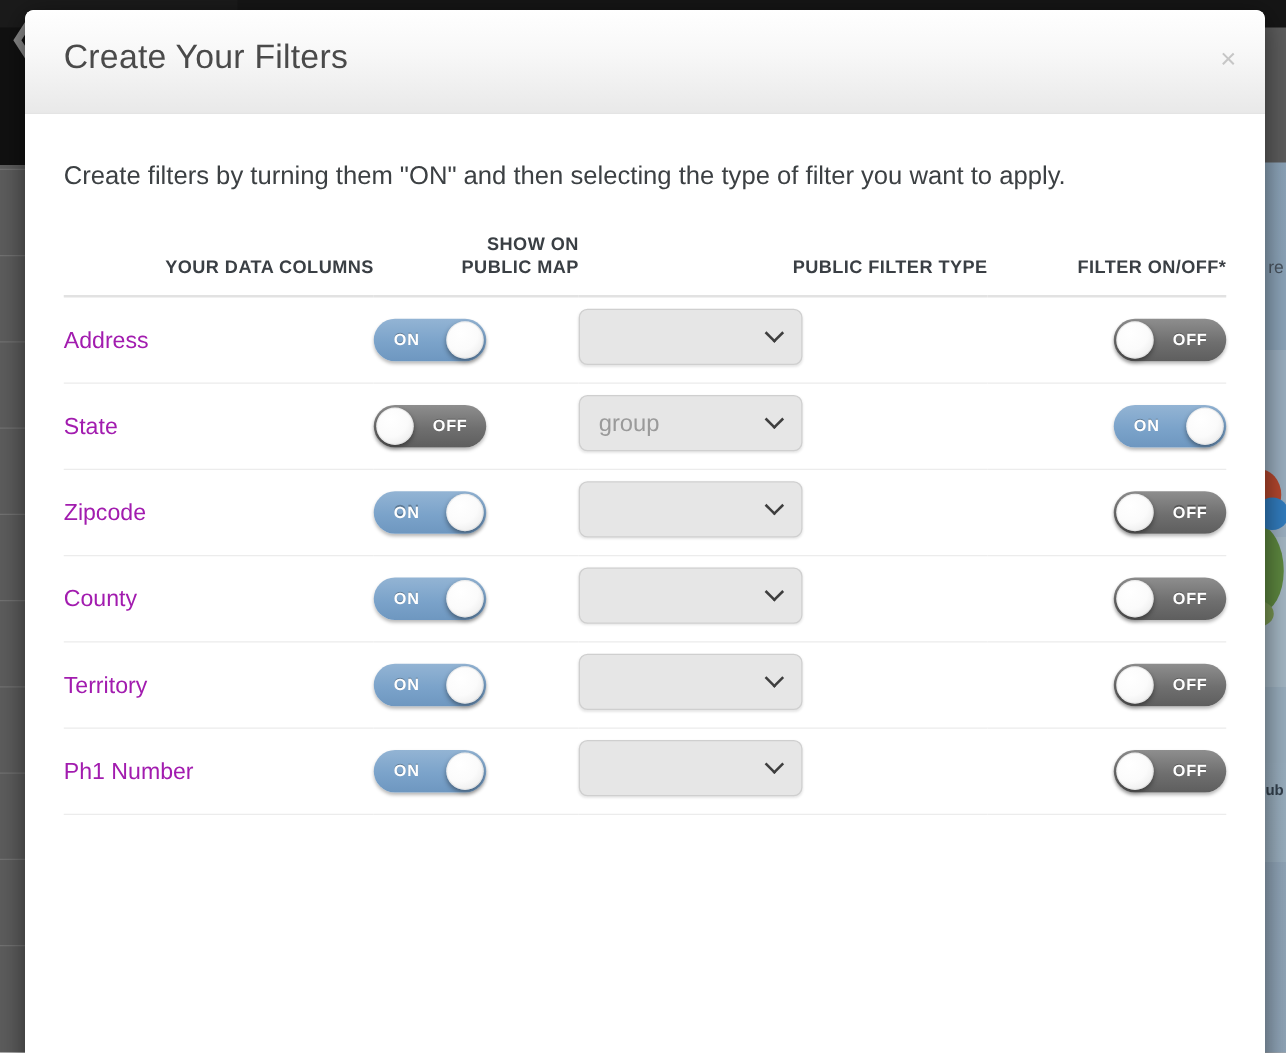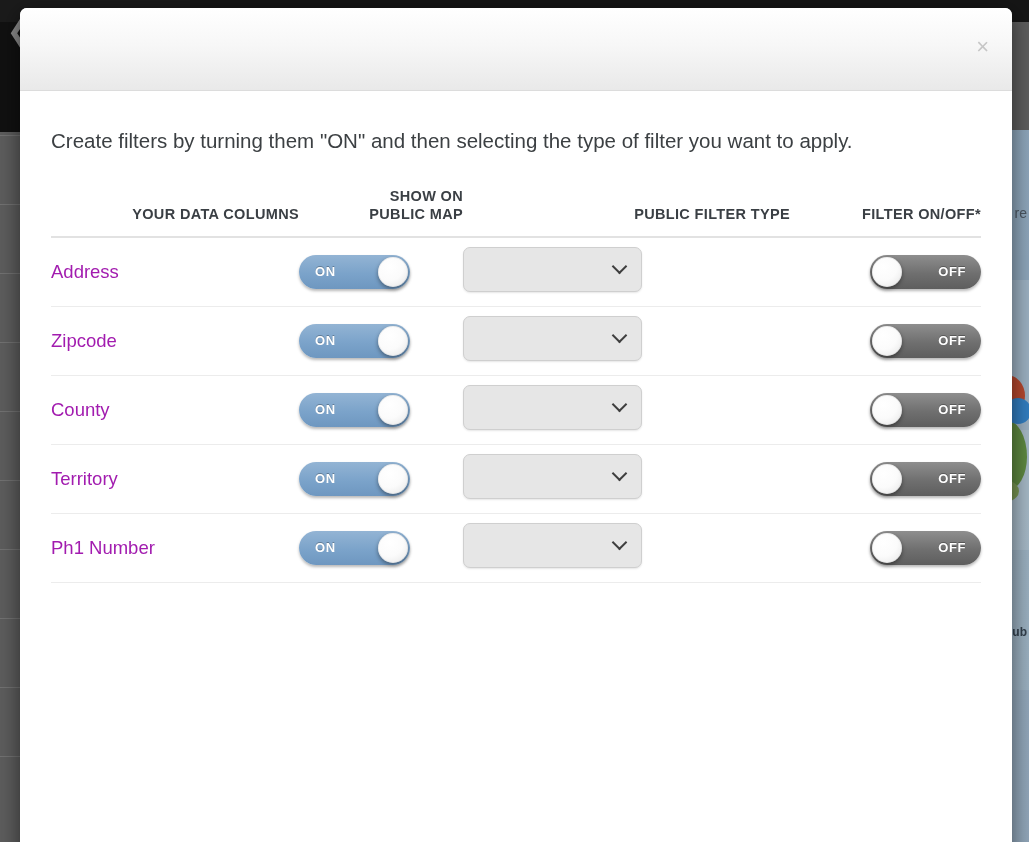--- a/index.html
+++ b/index.html
@@ -151,21 +151,21 @@
     padding-left: 12px;
   }
   td.col-show   { text-align: left;  padding-left: 2px; }
   td.col-select { text-align: left;  padding-left: 2px; }
   td.col-onoff  { text-align: right; padding-right: 28px; }
 
   
   .toggle {
     display: inline-block;
     position: relative;
-    width: 111px; height: 34px;
+    width: 90px; height: 34px;
     border-radius: 17px;
     cursor: pointer;
     vertical-align: middle;
     box-shadow: 0 2px 3px rgba(0,0,0,0.28);
   }
   .toggle .tlabel {
     position: absolute; top: 0;
     line-height: 34px;
     font-size: 13px; font-weight: bold;
     color: #ffffff;
@@ -247,20 +247,21 @@
     <div class="bg-rowline" style="top: 480px;"></div>
     <div class="bg-rowline" style="top: 549px;"></div>
     <div class="bg-rowline" style="top: 618px;"></div>
     <div class="bg-rowline" style="top: 687px;"></div>
     <div class="bg-rowline" style="top: 756px;"></div>
   </div>
 
 <div id="modal">
 
   <div id="modal-header">
+    <div id="modal-title">Create Your Filters</div>
     <div id="modal-close">×</div>
   </div>
 
   <div id="modal-body">
     <p id="intro">Create filters by turning them "ON" and then selecting the type of filter you want to apply.</p>
 
     <table class="filters">
       <colgroup>
         <col class="c1">
           <col class="c2">
@@ -279,20 +280,26 @@
         </tr>
       </thead>
       <tbody id="rows-body">
           <tr>
             <td class="col-label">Address</td>
             <td class="col-show"><div class="toggle on"><span class="tlabel">ON</span><span class="knob"></span></div></td>
             <td class="col-select"><div class="sel"><span class="seltext"></span><span class="chev"></span></div></td>
             <td class="col-onoff"><div class="toggle off"><span class="tlabel">OFF</span><span class="knob"></span></div></td>
           </tr>
           <tr>
+            <td class="col-label">State</td>
+            <td class="col-show"><div class="toggle off"><span class="tlabel">OFF</span><span class="knob"></span></div></td>
+            <td class="col-select"><div class="sel"><span class="seltext">group</span><span class="chev"></span></div></td>
+            <td class="col-onoff"><div class="toggle on"><span class="tlabel">ON</span><span class="knob"></span></div></td>
+          </tr>
+          <tr>
             <td class="col-label">Zipcode</td>
             <td class="col-show"><div class="toggle on"><span class="tlabel">ON</span><span class="knob"></span></div></td>
             <td class="col-select"><div class="sel"><span class="seltext"></span><span class="chev"></span></div></td>
             <td class="col-onoff"><div class="toggle off"><span class="tlabel">OFF</span><span class="knob"></span></div></td>
           </tr>
           <tr>
             <td class="col-label">County</td>
             <td class="col-show"><div class="toggle on"><span class="tlabel">ON</span><span class="knob"></span></div></td>
             <td class="col-select"><div class="sel"><span class="seltext"></span><span class="chev"></span></div></td>
             <td class="col-onoff"><div class="toggle off"><span class="tlabel">OFF</span><span class="knob"></span></div></td>

